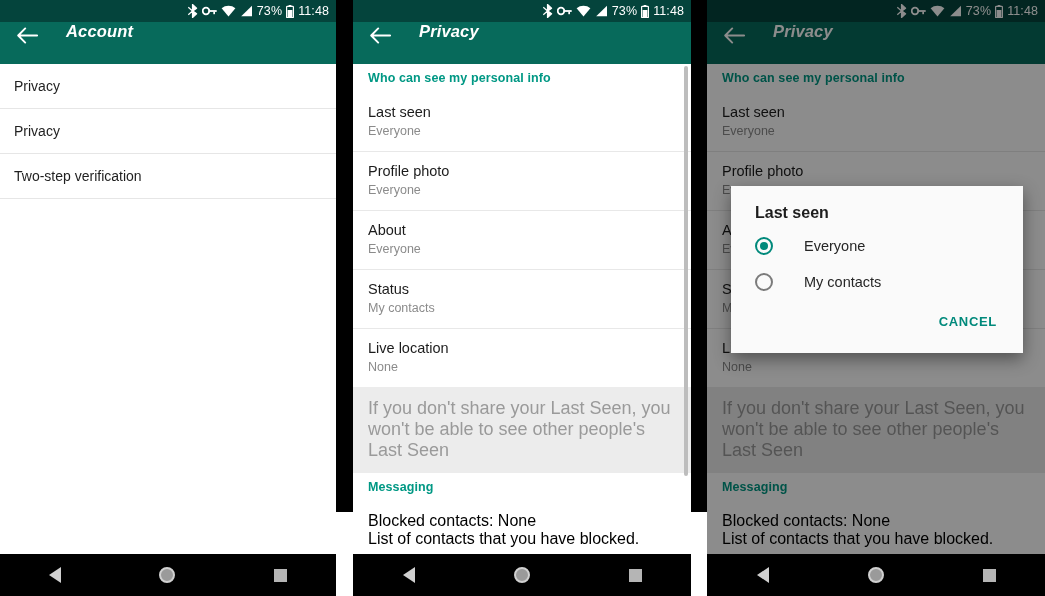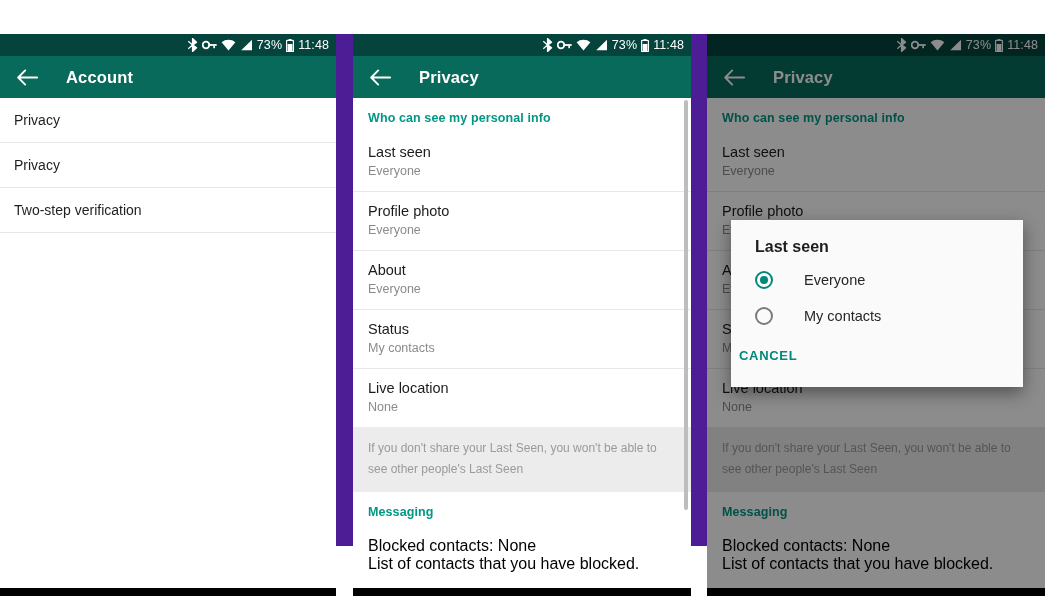--- a/index.html
+++ b/index.html
@@ -11,22 +11,21 @@
     width: 1045px;
     height: 596px;
     font-family: "Liberation Sans", sans-serif;
     overflow: hidden;
     position: relative;
   }
   .stage {
     position: relative;
     width: 1045px;
     height: 512px;
-    background: #4c1d95;
-    margin-top: 34px;
+    background: #000000;
   }
 
   
   .panel {
     position: absolute;
     top: 0;
     height: 596px;
     background: #ffffff;
     overflow: hidden;
   }
@@ -54,23 +53,24 @@
     white-space: nowrap;
   }
   .sb-ico { display: block; }
 
   
   .appbar {
     position: relative;
     height: 42px;
     background: #076a5b;
     display: flex;
-    align-items: center;
+    align-items: flex-start;
     padding-left: 14px;
     box-sizing: border-box;
+    font-style: italic;
   }
   .appbar .back {
     width: 26px;
     height: 26px;
     display: flex;
     align-items: center;
     justify-content: center;
     flex: none;
   }
   .appbar .title {
@@ -99,21 +99,21 @@
     border-bottom: 1px solid #e6e6e6;
     font-size: 14px;
     color: #1f1f1f;
   }
 
   
   .section-head {
     color: #009884;
     font-size: 12.5px;
     font-weight: bold;
-    padding: 13px 0 8px 15px;
+    padding: 7px 0 8px 15px;
     letter-spacing: 0.1px;
   }
   .opt-row {
     padding: 10px 0 11px 15px;
     border-bottom: 1px solid #e8e8e8;
     box-sizing: border-box;
   }
   .opt-row .opt-title {
     font-size: 14.5px;
     color: #1c1c1c;
@@ -121,21 +121,21 @@
   }
   .opt-row .opt-sub {
     font-size: 12.5px;
     color: #8b8b8b;
     line-height: 17px;
     margin-top: 1px;
   }
   .note-block {
     background: #ececec;
     padding: 11px 18px 12px 15px;
-    font-size: 12px;
+    font-size: 18px;
     color: #9a9a9a;
     line-height: 21px;
   }
   .msg-row {
     padding: 10px 0 11px 15px;
     box-sizing: border-box;
   }
   .msg-row .opt-title { font-weight: normal; }
   .tail-div {
     border-top: 1px solid #e8e8e8;
@@ -232,21 +232,21 @@
     border-radius: 50%;
     background: #00897b;
   }
   .dlg-opt .lbl {
     font-size: 14.5px;
     color: #262626;
     margin-left: 31px;
   }
   .dlg-actions {
     display: flex;
-    justify-content: flex-start;
+    justify-content: flex-end;
     padding: 8px 18px 10px 0;
   }
   .dlg-actions .btn {
     color: #00897b;
     font-size: 13px;
     font-weight: bold;
     letter-spacing: 0.7px;
     padding: 6px 8px;
   }
 </style>

